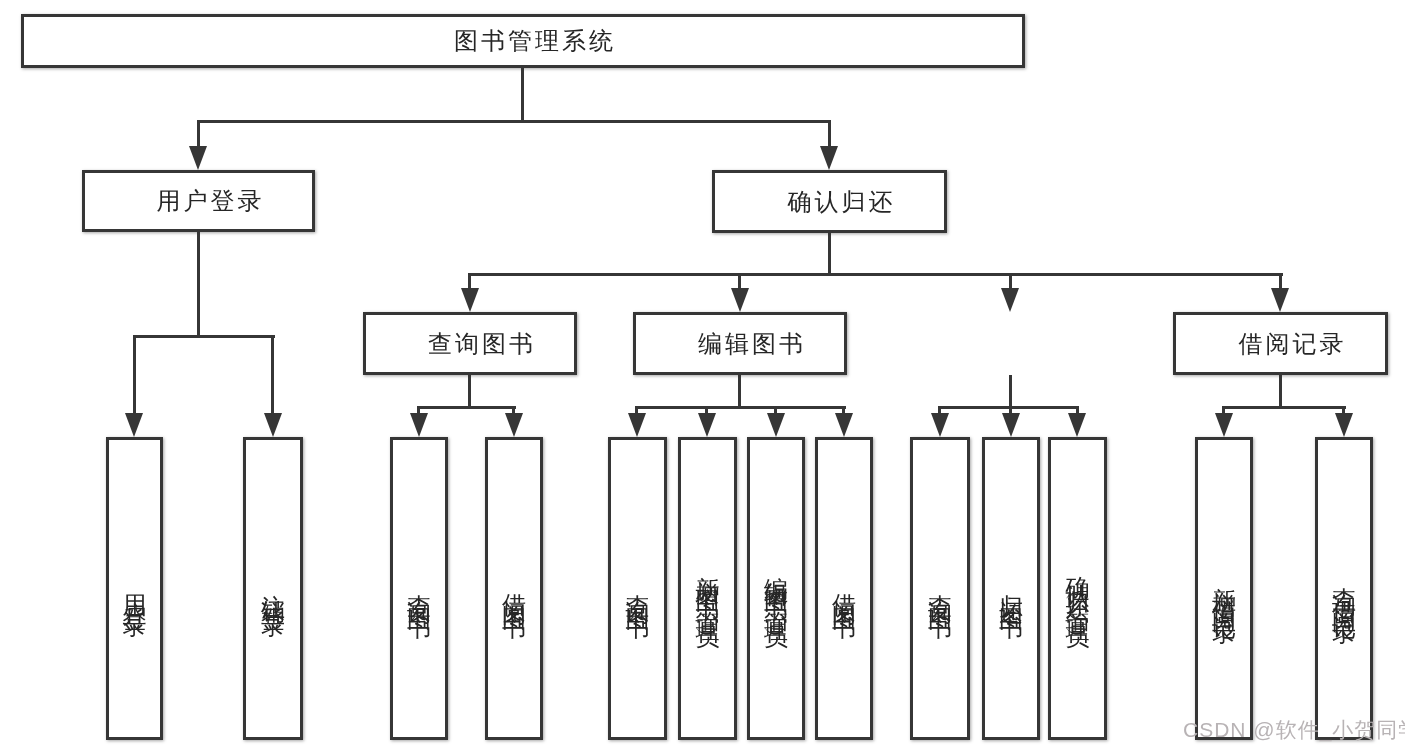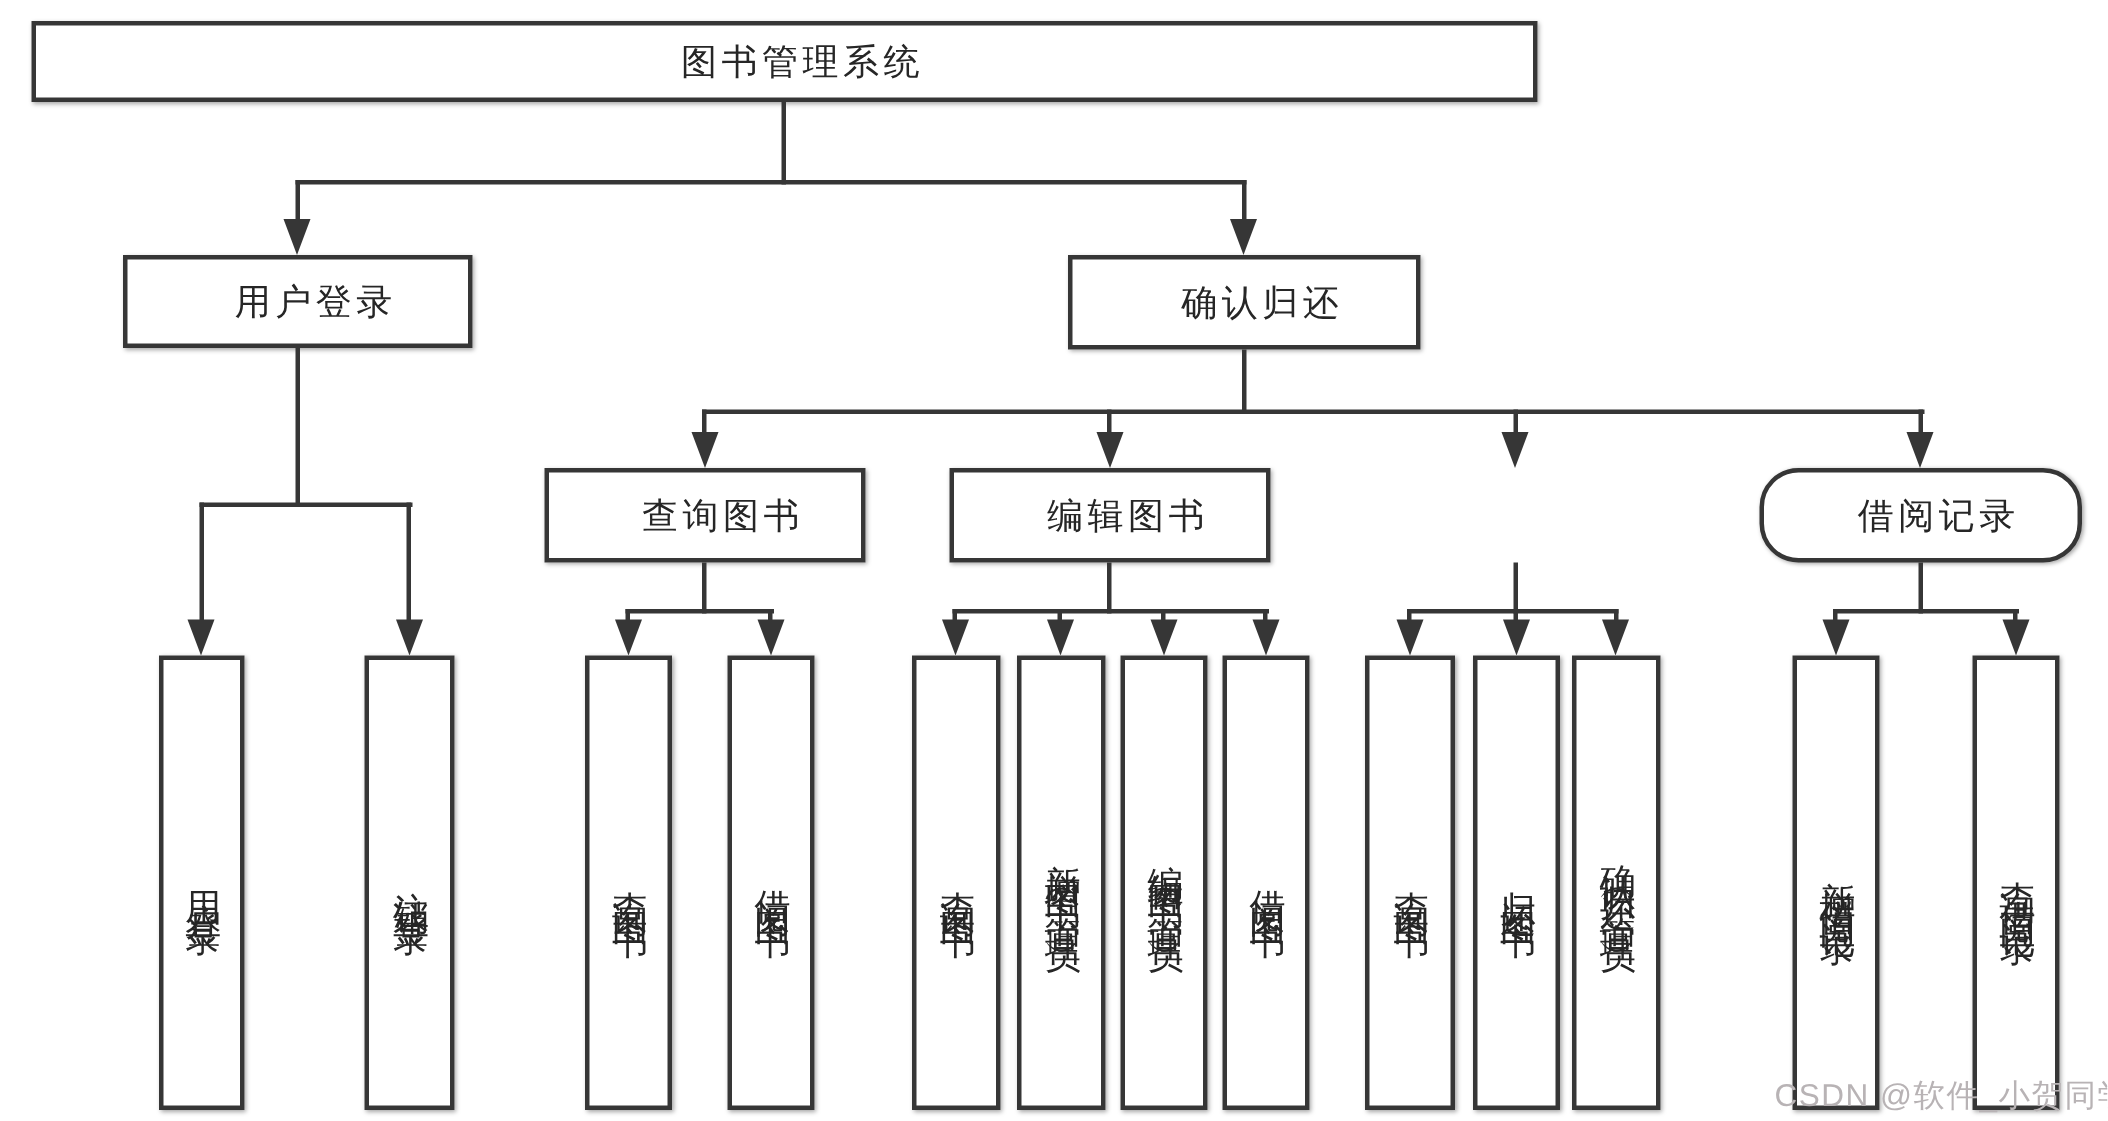--- a/index.html
+++ b/index.html
@@ -91,21 +91,21 @@
   <div class="arrow" style="left:461px;top:288px;"></div>
   <div class="edge" style="left:738px;top:273px;width:3px;height:18px;"></div>
   <div class="arrow" style="left:731px;top:288px;"></div>
   <div class="edge" style="left:1009px;top:273px;width:3px;height:18px;"></div>
   <div class="arrow" style="left:1001px;top:288px;"></div>
   <div class="edge" style="left:1279px;top:273px;width:3px;height:18px;"></div>
   <div class="arrow" style="left:1271px;top:288px;"></div>
 
   <div class="box h-label" style="left:363px;top:312px;width:214px;height:63px;">查询图书</div>
   <div class="box h-label" style="left:633px;top:312px;width:214px;height:63px;">编辑图书</div>
-  <div class="box h-label" style="left:1173px;top:312px;width:215px;height:63px;border-radius:26px;">借阅记录</div>
+  <div class="box h-label" style="left:1173px;top:312px;width:215px;height:63px;">借阅记录</div>
 
   <div class="edge" style="left:468px;top:375px;width:3px;height:34px;"></div>
   <div class="edge" style="left:738px;top:375px;width:3px;height:34px;"></div>
   <div class="edge" style="left:1009px;top:375px;width:3px;height:34px;"></div>
   <div class="edge" style="left:1279px;top:375px;width:3px;height:34px;"></div>
 
   <div class="edge" style="left:417px;top:406px;width:99px;height:3px;"></div>
   <div class="edge" style="left:417px;top:406px;width:3px;height:12px;"></div>
   <div class="arrow" style="left:410px;top:413px;"></div>
   <div class="edge" style="left:512px;top:406px;width:3px;height:12px;"></div>

